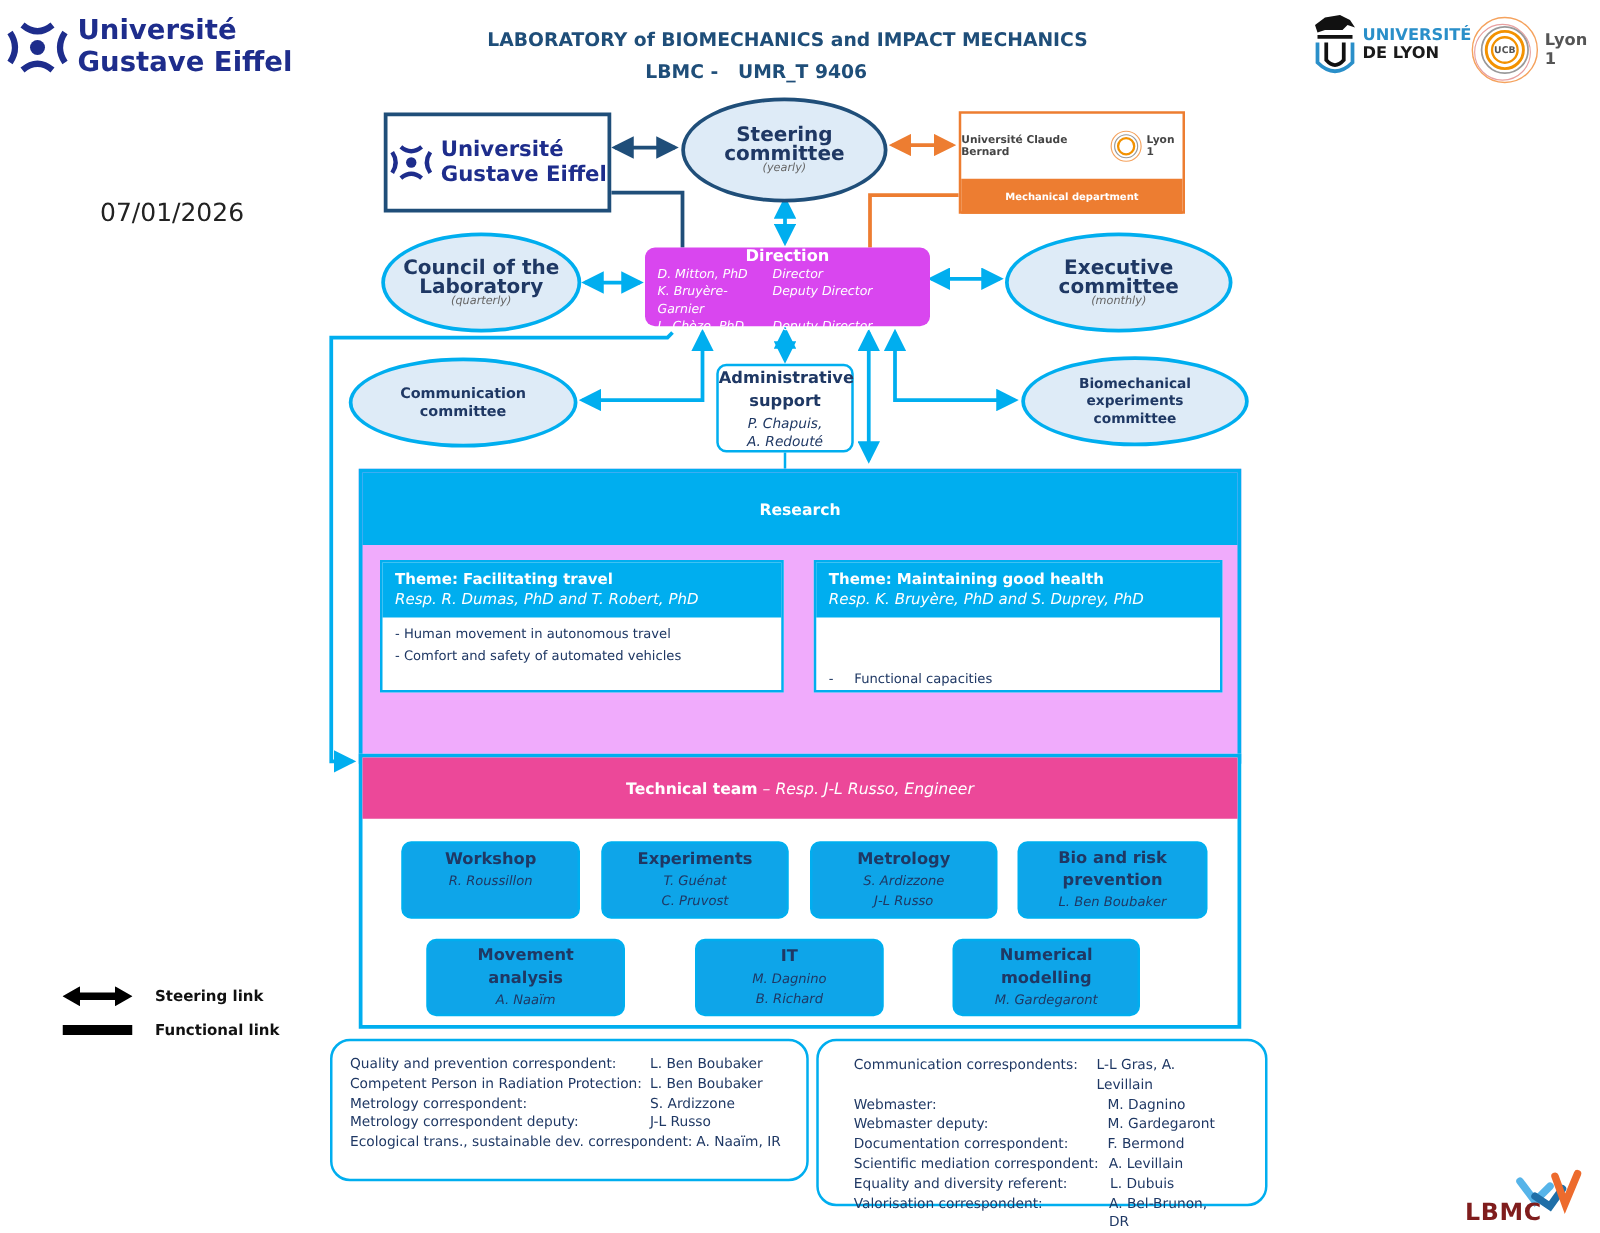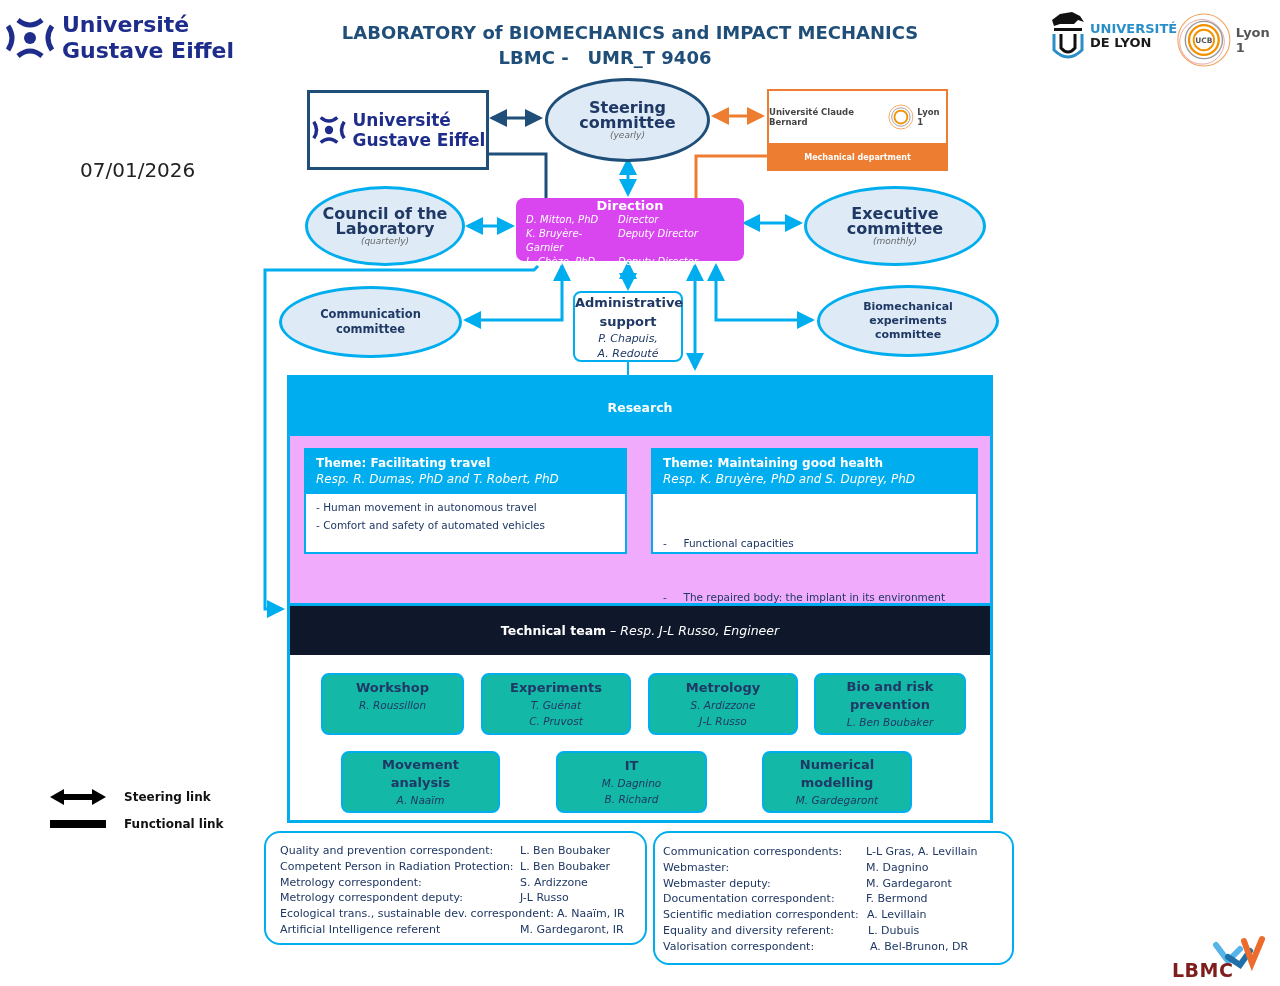--- a/index.html
+++ b/index.html
@@ -1,19 +1,19 @@
 <!DOCTYPE html>
 <html><head>
 <meta charset="utf-8">
 <style>
   html,body{margin:0;padding:0;background:#fff;}
   body{width:1280px;height:986px;position:relative;overflow:hidden;font-family:"DejaVu Sans",sans-serif;color:#1f3864;}
   .abs{position:absolute;}
   #links{position:absolute;left:0;top:0;width:1280px;height:986px;pointer-events:none;}
-  .title{left:300px;top:20px;width:660px;text-align:center;font-weight:bold;color:#1f4e79;font-size:18px;line-height:25px;}
+  .title{left:300px;top:20px;width:660px;text-align:center;font-weight:bold;color:#1f4e79;font-size:15px;line-height:25px;}
   .title .l2{display:block;padding-left:0;}
   .ge-logo{left:4px;top:12px;display:flex;align-items:center;gap:6px;color:#1e2d8c;}
   .ge-text{font-weight:bold;font-size:22px;line-height:26px;}
   .date{left:80px;top:158px;font-size:20px;color:#222;}
   .udl{left:1050px;top:10px;display:flex;align-items:center;}
   .udl-text{font-weight:bold;font-size:13px;line-height:14px;color:#2a8fc9;margin-left:4px;}
   .udl-text span{color:#1a1a1a;display:block;}
   .lyon1{left:1176px;top:6px;display:flex;align-items:center;}
   .lyon1-text{font-size:13px;color:#555;font-weight:bold;margin-left:4px;}
   .ellipse{border:3px solid #00aeef;background:#deebf7;border-radius:50%;display:flex;flex-direction:column;align-items:center;justify-content:center;text-align:center;box-sizing:border-box;color:#1f3864;}
@@ -31,24 +31,24 @@
   .admin .nm{font-weight:bold;font-size:13px;line-height:19px;color:#1f3864;}
   .admin .p{font-style:italic;font-size:11px;line-height:15px;}
   .research{left:287px;top:375px;width:706px;height:236px;border:3px solid #00aeef;box-sizing:border-box;background:#f0abfc;}
   .research-hd{background:#00aeef;color:#fff;height:58px;font-weight:bold;font-size:12.5px;display:flex;align-items:center;justify-content:center;}
   .theme{position:absolute;top:70px;width:323px;height:106px;border:2px solid #00aeef;box-sizing:border-box;background:#fff;}
   .theme-hd{background:#00aeef;color:#fff;padding:5px 10px 4px;height:44px;box-sizing:border-box;}
   .theme-hd .t{font-weight:bold;font-size:12px;line-height:16px;}
   .theme-hd .r{font-style:italic;font-size:12px;line-height:17px;}
   .theme ul{list-style:none;margin:4px 0 0 0;padding:0 10px;font-size:10.5px;line-height:18px;color:#1f3864;}
   .tech{left:287px;top:603px;width:706px;height:220px;border:3px solid #00aeef;box-sizing:border-box;background:#fff;}
-  .tech-hd{background:#0f172a;color:#fff;height:49px;font-size:12.5px;display:flex;align-items:center;justify-content:center;}
+  .tech-hd{background:#ec4899;color:#fff;height:49px;font-size:12.5px;display:flex;align-items:center;justify-content:center;}
   .tech-hd b{font-weight:bold;margin-right:4px;}
   .tech-hd i{font-style:italic;}
-  .unit{position:absolute;border:2px solid #00aeef;border-radius:8px;background:#14b8a6;box-sizing:border-box;text-align:center;display:flex;flex-direction:column;justify-content:center;}
+  .unit{position:absolute;border:2px solid #00aeef;border-radius:8px;background:#0ea5e9;box-sizing:border-box;text-align:center;display:flex;flex-direction:column;justify-content:center;}
   .unit .nm{font-weight:bold;font-size:13px;line-height:18px;color:#1f3864;}
   .unit .p{font-style:italic;font-size:10.5px;line-height:16px;color:#1f3864;}
   .corr{border:2px solid #00aeef;border-radius:16px;box-sizing:border-box;background:#fff;font-size:11px;line-height:15.8px;color:#1f3864;}
   .corr .row{display:flex;}
   .legend{left:50px;top:783px;}
   .legend .item{display:flex;align-items:center;height:27px;font-weight:bold;font-size:12px;color:#111;}
   .legend .sym{width:60px;margin-right:14px;display:flex;align-items:center;}
   .lbmc{left:1170px;top:935px;}
   .lbmc-text{position:absolute;left:2px;top:24px;font-size:19px;font-weight:bold;color:#7f1d1d;letter-spacing:0.5px;}
 </style>
@@ -224,21 +224,20 @@
       <li>- Comfort and safety of automated vehicles</li>
     </ul>
   </div>
   <div class="theme" style="left:361px;width:327px;">
     <div class="theme-hd">
       <div class="t">Theme: Maintaining good health</div>
       <div class="r">Resp. K. Bruyère, PhD and S. Duprey, PhD</div>
     </div>
     <ul style="white-space:pre;">
       <li>-     Functional capacities</li>
-      <li>-     The repaired body: the implant in its environment</li>
     </ul>
   </div>
 </div>
 
 <div class="abs tech">
   <div class="tech-hd">
     <b>Technical team</b>
     <i>– Resp. J-L Russo, Engineer</i>
   </div>
   <div class="unit" style="left:31px;top:67px;width:143px;height:62px;justify-content:flex-start;padding-top:4px;">
@@ -291,27 +290,23 @@
       <span>S. Ardizzone</span>
     </div>
   <div class="row">
       <span style="width:240px">Metrology correspondent deputy:</span>
       <span>J-L Russo</span>
     </div>
   <div class="row">
       <span style="width:277px">Ecological trans., sustainable dev. correspondent:</span>
       <span>A. Naaïm, IR</span>
     </div>
-  <div class="row">
-      <span style="width:240px">Artificial Intelligence referent</span>
-      <span>M. Gardegaront, IR</span>
-    </div>
-</div>
-
-<div class="abs corr" style="left:653px;top:831px;width:361px;height:134px;padding:11px 8px;">
+</div>
+
+<div class="abs corr" style="left:653px;top:831px;width:361px;height:134px;padding:11px 28px;">
   <div class="row">
       <span style="width:203px">Communication correspondents:</span>
       <span>L-L Gras, A. Levillain</span>
     </div>
   <div class="row">
       <span style="width:203px">Webmaster:</span>
       <span>M. Dagnino</span>
     </div>
   <div class="row">
       <span style="width:203px">Webmaster deputy:</span>

